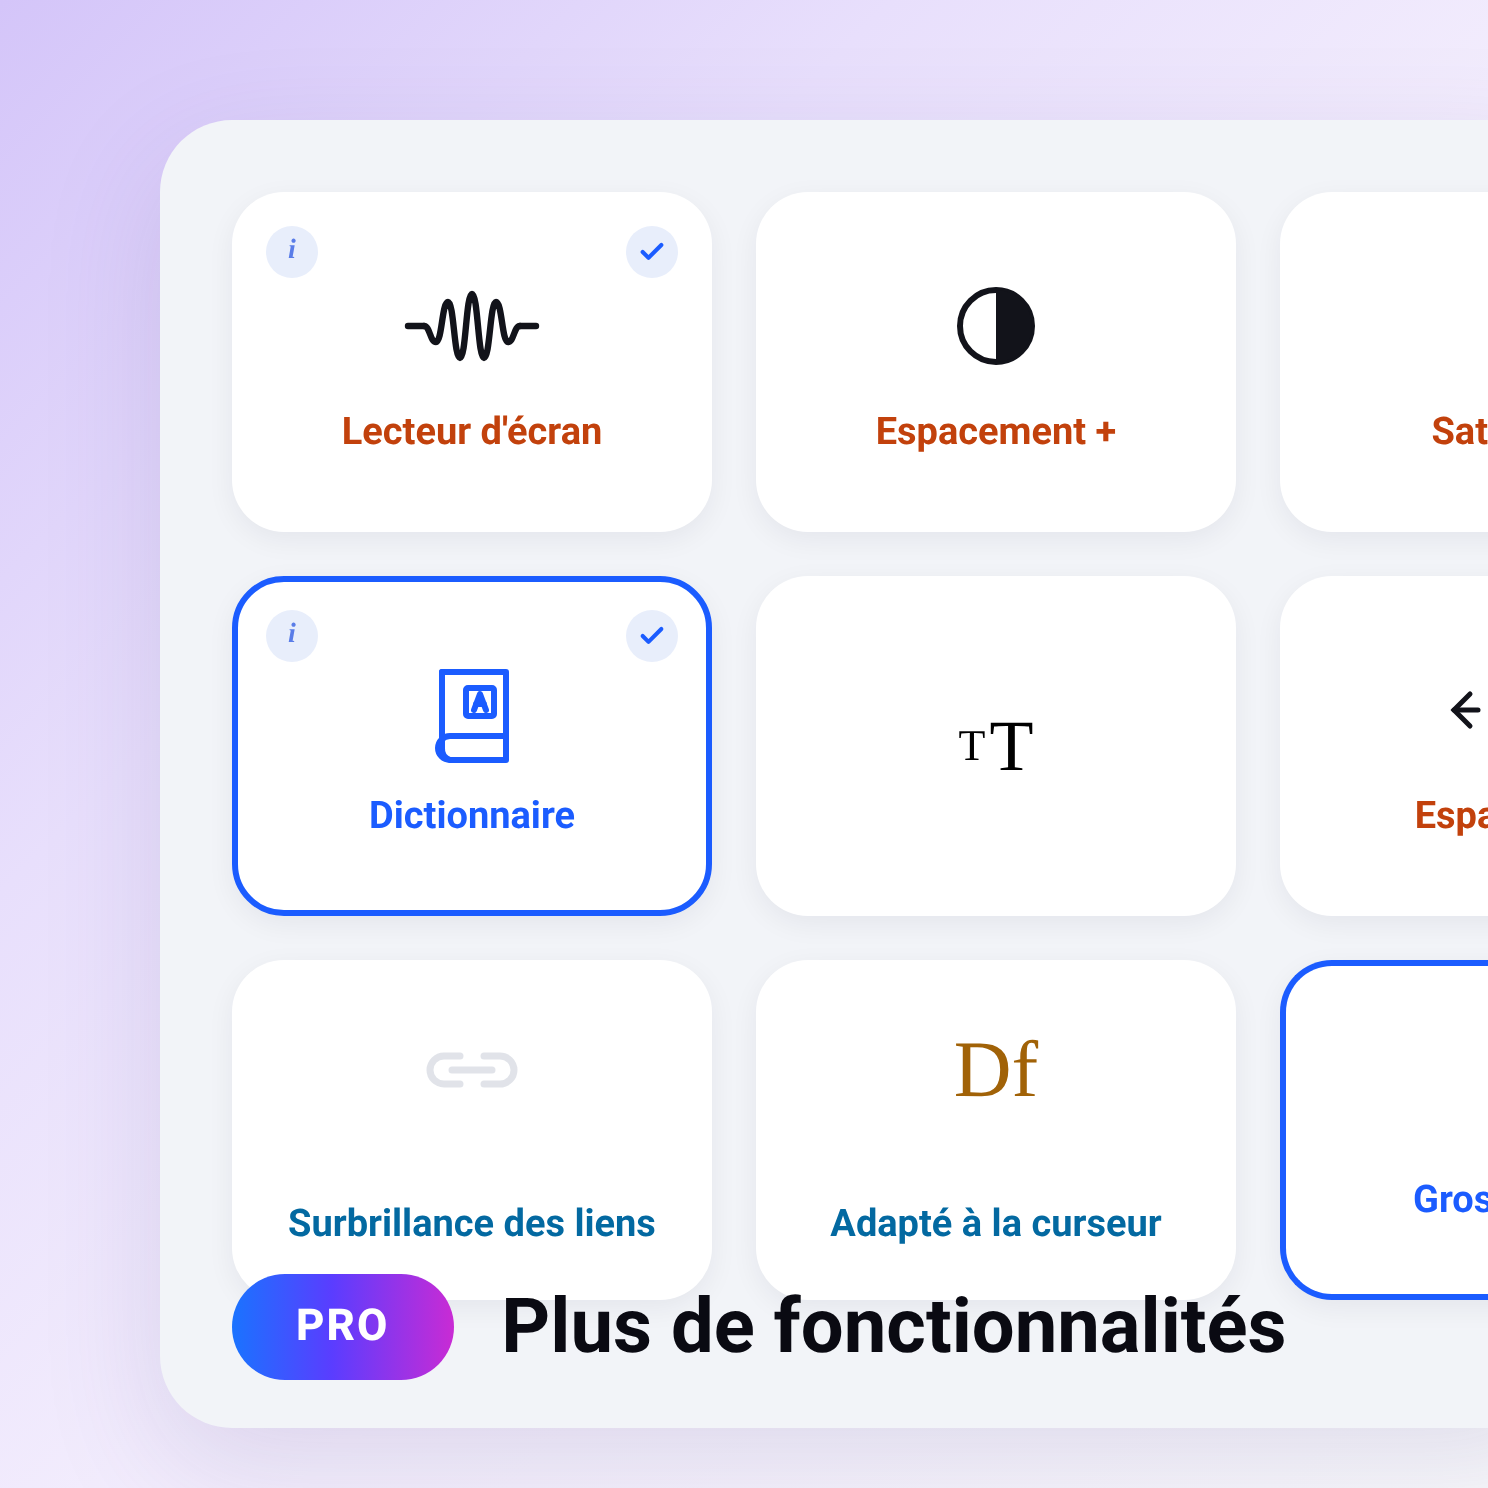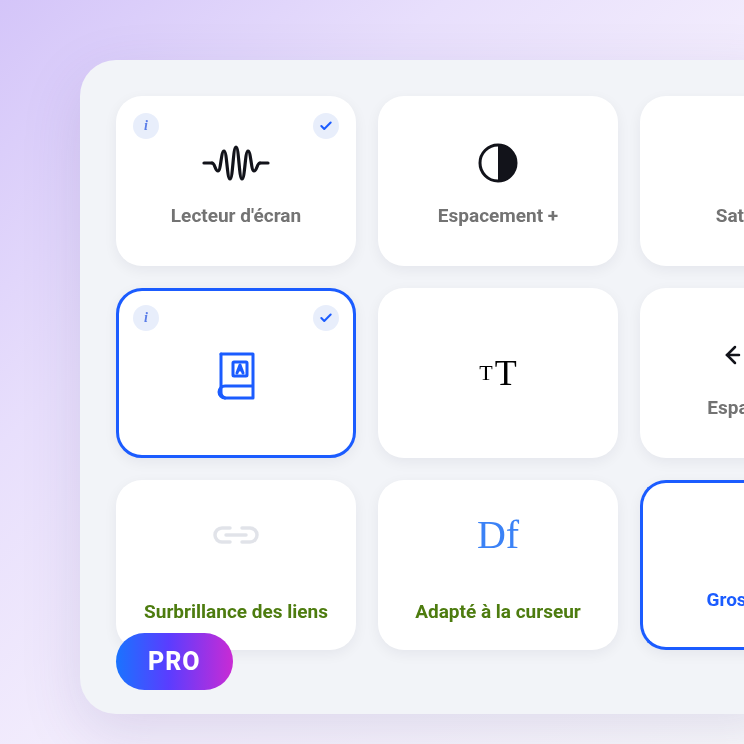--- a/index.html
+++ b/index.html
@@ -37,21 +37,21 @@
   align-items: center;
   justify-content: center;
   gap: 14px;
   box-shadow: 0 4px 14px rgba(20, 20, 50, 0.06);
   border: 3px solid transparent;
 }
 .tile.selected {
   border: 3px solid #1b5cff;
 }
 .tile.selected .tile-label { color: #1b5cff; }
-.tile.faded .tile-label { color: #4d7c0f; margin-top: 24px; }
+.tile.faded .tile-label { color: #0369a1; margin-top: 24px; }
 .tile.faded .icon-wrap svg { opacity: 0.35; }
 .tile.cursor-sel {
   border: 3px solid #1b5cff;
   border-right: none;
   border-radius: 26px 0 0 26px;
 }
 .info-badge {
   position: absolute;
   top: 14px;
   left: 14px;
@@ -83,52 +83,52 @@
 .check-badge svg { width: 14px; height: 14px; }
 .icon-wrap {
   height: 56px;
   display: flex;
   align-items: center;
   justify-content: center;
 }
 .tile-label {
   font-size: 19px;
   font-weight: 700;
-  color: #737373;
+  color: #c2410c;
   text-align: center;
   line-height: 1.2;
   padding: 0 10px;
 }
 .footer {
   position: absolute;
   left: 36px;
   right: 0;
   bottom: 24px;
   display: flex;
   align-items: center;
   gap: 24px;
 }
 .pro-pill {
   background: linear-gradient(90deg, #1a73ff 0%, #5a3dff 45%, #c92bd4 100%);
   color: #fff;
   font-weight: 800;
-  font-size: 25px;
+  font-size: 22px;
   letter-spacing: 1px;
   padding: 14px 32px;
   border-radius: 40px;
 }
 .footer-text {
   font-size: 38px;
   font-weight: 700;
   color: #0a0a12;
 }
 
 .tx-small { font-family: Georgia, serif; font-size: 22px; font-weight: 400; }
 .tx-big { font-family: Georgia, serif; font-size: 36px; font-weight: 400; margin-left: 2px; }
-.df-text { font-family: Georgia, serif; font-size: 40px; font-weight: 500; color: #3b82f6; }
+.df-text { font-family: Georgia, serif; font-size: 40px; font-weight: 500; color: #a16207; }
 .spacing-icon {
   display: flex;
   align-items: center;
   font-size: 28px;
   letter-spacing: 4px;
   color: #12131a;
 }
 </style>
 </head>
 <body>
@@ -181,20 +181,21 @@
           </svg>
       </div>
       <div class="icon-wrap">
         <svg width="54" height="54" viewBox="0 0 54 54" fill="none" stroke="#1b5cff" stroke-width="3" stroke-linecap="round" stroke-linejoin="round">
           <path d="M12 8 H44 V40 H16 A6 6 0 0 0 16 52 H44 V40"></path>
           <path d="M12 8 V46 A6 6 0 0 0 16 52"></path>
           <rect x="24" y="16" width="14" height="14" rx="1"></rect>
           <path d="M28 27 L31 19 L34 27 M29 24 H33"></path>
         </svg>
       </div>
+      <div class="tile-label">Dictionnaire</div>
     </div>
 
     <div class="tile">
       <div class="icon-wrap">
         <span class="tx-small">T</span>
           <span class="tx-big">T</span>
       </div>
     </div>
 
     <div class="tile">
@@ -237,14 +238,15 @@
           <path d="M10 8 L38 24 L26 28 L34 40 L28 44 L20 32 L12 40 Z"></path>
         </svg>
       </div>
       <div class="tile-label" style="color:#1b5cff">Gros curseur</div>
     </div>
 
   </div>
 
   <div class="footer">
     <div class="pro-pill">PRO</div>
+    <div class="footer-text">Plus de fonctionnalités</div>
   </div>
 </div>
 
 </body></html>

